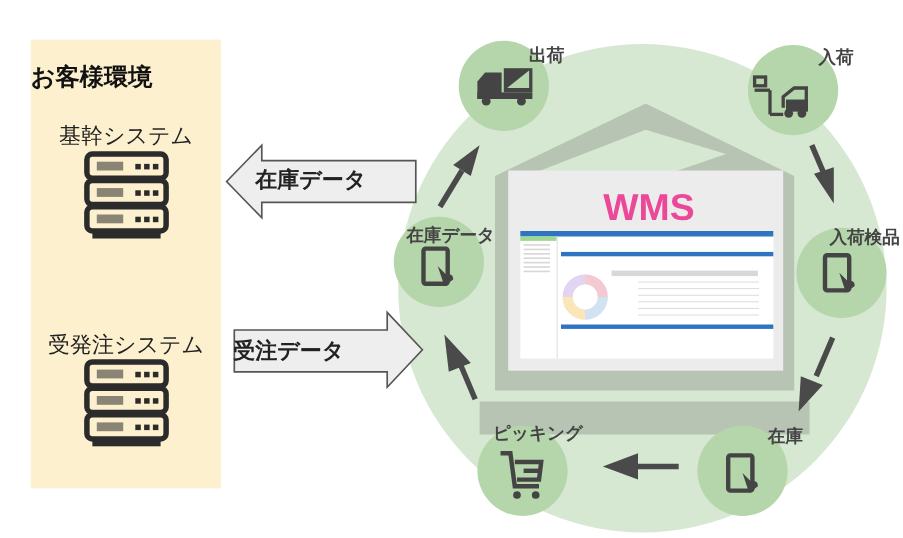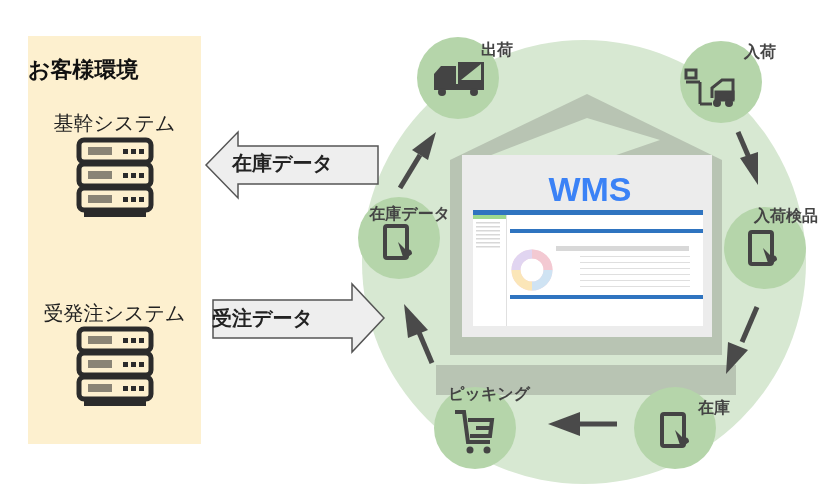--- a/index.html
+++ b/index.html
@@ -11,21 +11,21 @@
   #sys1-label { top: 110px; }
   #sys2-label { top: 300px; }
   .server { left: 76px; width: 78px; }
   #server1 { top: 137px; }
   #server2 { top: 326px; }
   .arrow-label { font-weight: bold; font-size: 20px; color: #222; text-align: left; width: 160px; }
   #lbl-stock-data { left: 232px; top: 150px; }
   #lbl-order-data { left: 212px; top: 305px; }
 
   .node-label { font-weight: bold; font-size: 16px; color: #444; text-align: right; width: 110px; }
-  #wms-title { left: 470px; top: 170px; width: 240px; text-align: center; font-family: "Liberation Sans", sans-serif; font-weight: bold; font-size: 34px; color: #3b82f6; }
+  #wms-title { left: 470px; top: 170px; width: 240px; text-align: center; font-family: "Liberation Sans", sans-serif; font-weight: bold; font-size: 34px; color: #ec4899; }
 </style>
 </head>
 <body>
 
 <div id="customer-panel" class="abs"></div>
 <div id="customer-title" class="abs">お客様環境</div>
 <div id="sys1-label" class="abs sys-label">基幹システム</div>
 <div id="sys2-label" class="abs sys-label">受発注システム</div>
 
 <svg id="server1" class="abs server" width="78" height="80" viewBox="0 0 78 80">
@@ -196,15 +196,15 @@
 </svg>
 
 <div id="lbl-stock-data" class="abs arrow-label">在庫データ</div>
 <div id="lbl-order-data" class="abs arrow-label">受注データ</div>
 
 <div id="wms-title" class="abs">WMS</div>
 
 <div class="abs node-label" style="left:403px;top:40px;">出荷</div>
 <div class="abs node-label" style="left:666px;top:42px;font-family:Liberation Serif, serif;">入荷</div>
 <div class="abs node-label" style="left:708px;top:206px;">入荷検品</div>
-<div class="abs node-label" style="left:620px;top:398px;">在庫</div>
+<div class="abs node-label" style="left:620px;top:387px;">在庫</div>
 <div class="abs node-label" style="left:420px;top:384px;">ピッキング</div>
 <div class="abs node-label" style="left:340px;top:204px;">在庫データ</div>
 
 </body></html>

